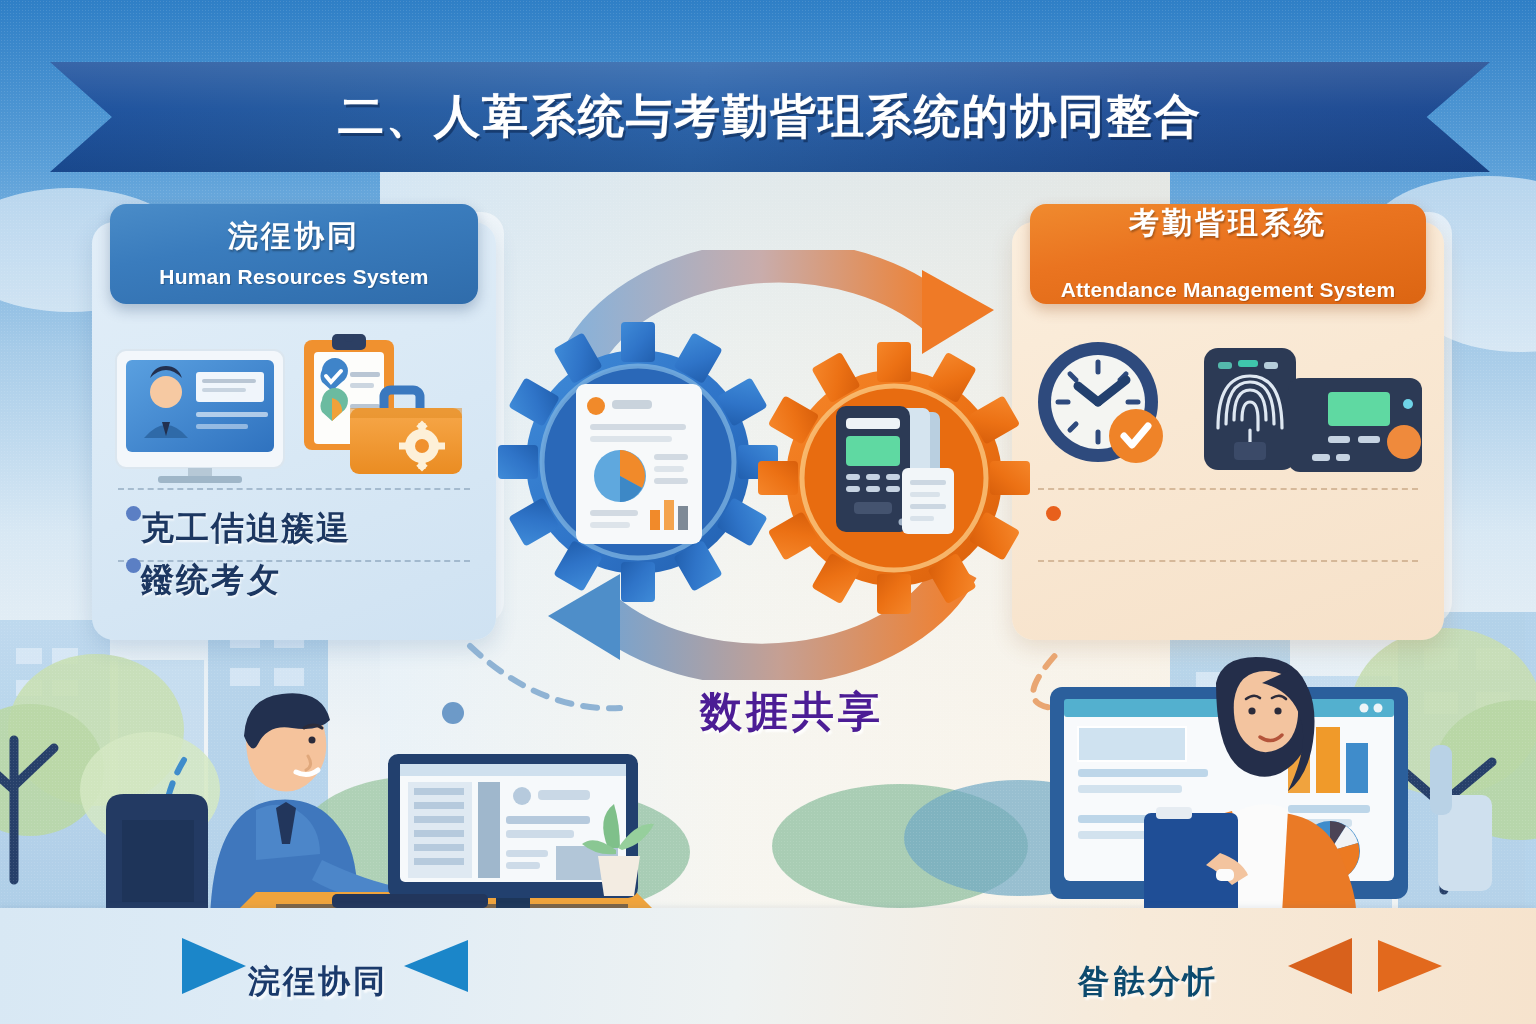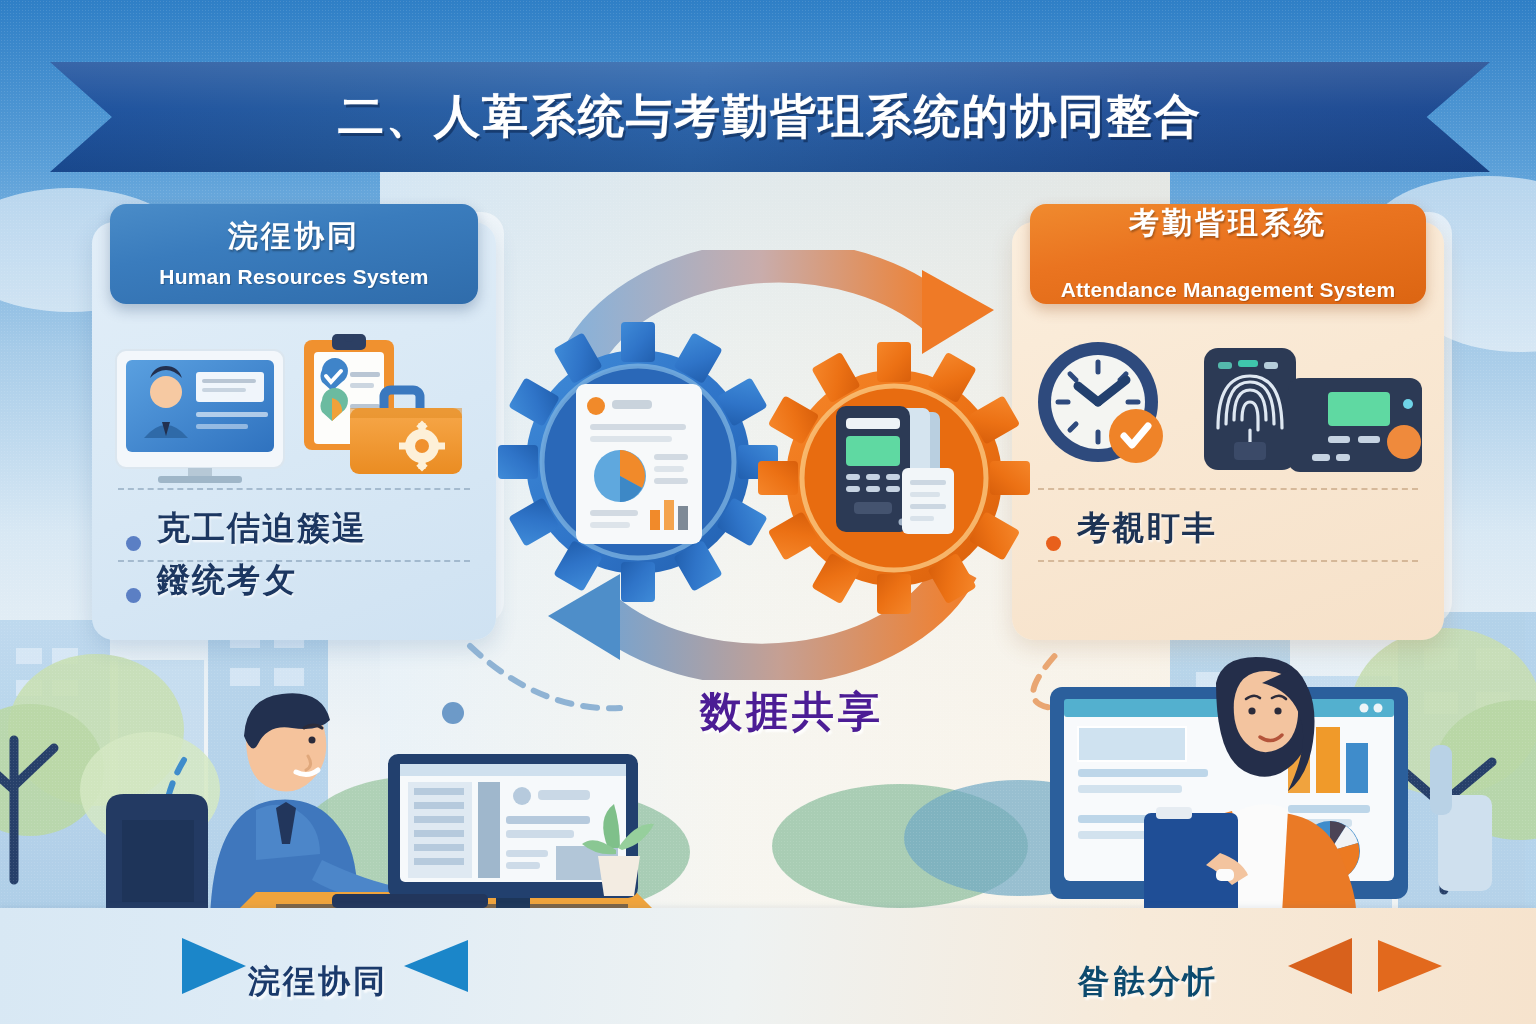--- a/index.html
+++ b/index.html
@@ -73,21 +73,21 @@
   .head-cn { font-size:30px; font-weight:bold; letter-spacing:3px;
              text-shadow:1px 2px 2px rgba(0,0,0,.30); line-height:1.1; }
   .head-en { font-size:21px; font-weight:bold; letter-spacing:.2px;
              text-shadow:1px 1px 1px rgba(0,0,0,.22); margin-top:13px; }
 
   .icon-row { position:absolute; left:0; right:0; top:112px; height:150px; }
   .card-divider { position:absolute; left:26px; right:26px;
                   border-top:2px dashed rgba(90,120,150,.40); }
   #card-right .card-divider { border-top-color:rgba(180,140,100,.50); }
 
-  .bullet { position:absolute; left:34px; display:flex; align-items:flex-end; gap:16px; }
+  .bullet { position:absolute; left:34px; display:flex; align-items:flex-start; }
   .bullet .dot { width:15px; height:15px; border-radius:50%; flex:none; }
   #card-left .dot  { background:#5b7fc4; }
   #card-right .dot { background:#e8601c; }
   .bullet .txt { font-size:33px; font-weight:bold; color:#1c3761;
                  letter-spacing:2px; text-shadow:1px 2px 2px rgba(255,255,255,.75); }
   #card-right .txt { color:#1d3354; }
 
   
   #center { position:absolute; left:470px; top:250px; width:600px; height:430px; }
   #center-label {
@@ -351,21 +351,20 @@
         <rect x="324" y="120" width="14" height="7" rx="3" fill="#c6d3e2"></rect>
         <circle cx="396" cy="70" r="5" fill="#6fd4e8"></circle>
         <circle cx="392" cy="108" r="17" fill="#ef8a3c"></circle>
       </g>
     </svg>
   </div>
 
   <div class="card-divider" style="top:266px;"></div>
   <div class="bullet" style="top:284px;">
     <span class="dot"></span>
-    <span class="txt">考覩盯丰</span>
   </div>
   <div class="card-divider" style="top:338px;"></div>
 </div>
 
 <div id="center">
   <svg viewBox="0 0 600 430" width="600" height="430">
     <defs>
       <linearGradient id="gBlue" x1="0" y1="0" x2="1" y2="1">
         <stop offset="0%" stop-color="#3f8bd8"></stop>
           <stop offset="55%" stop-color="#2f74c8"></stop>

